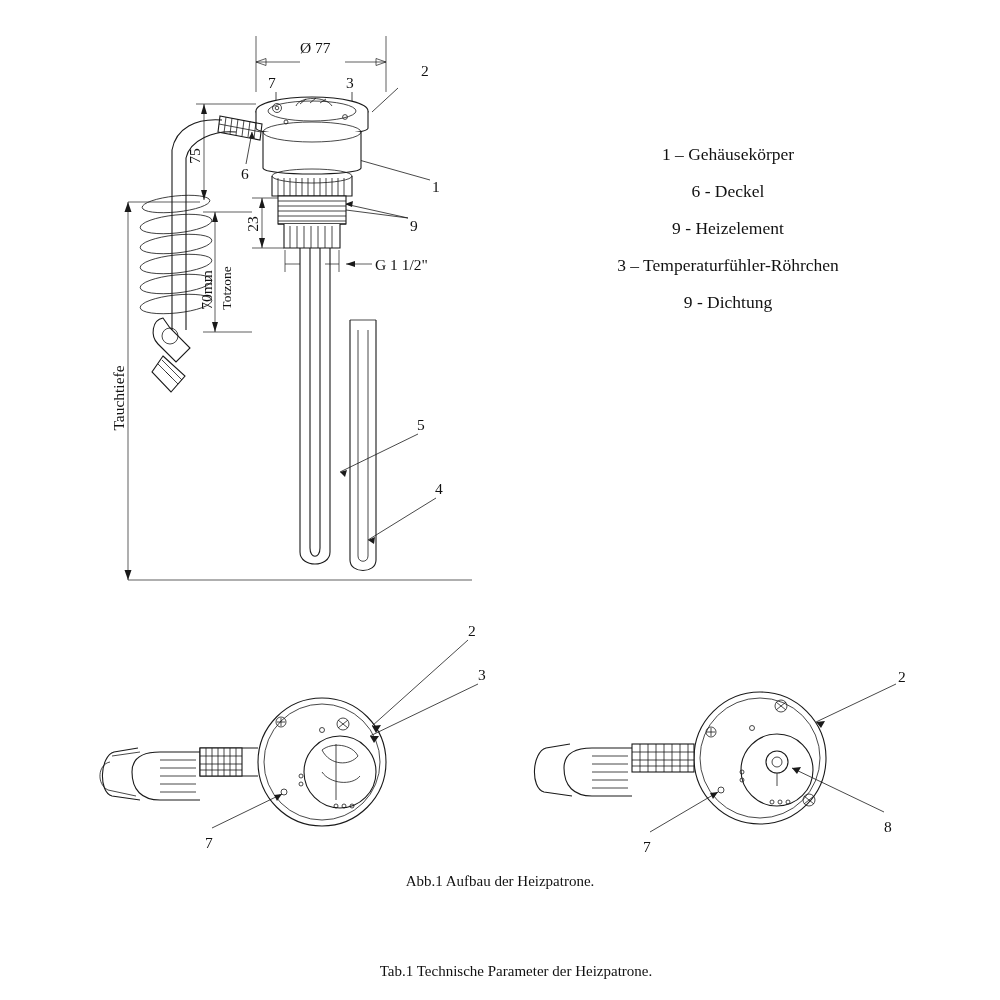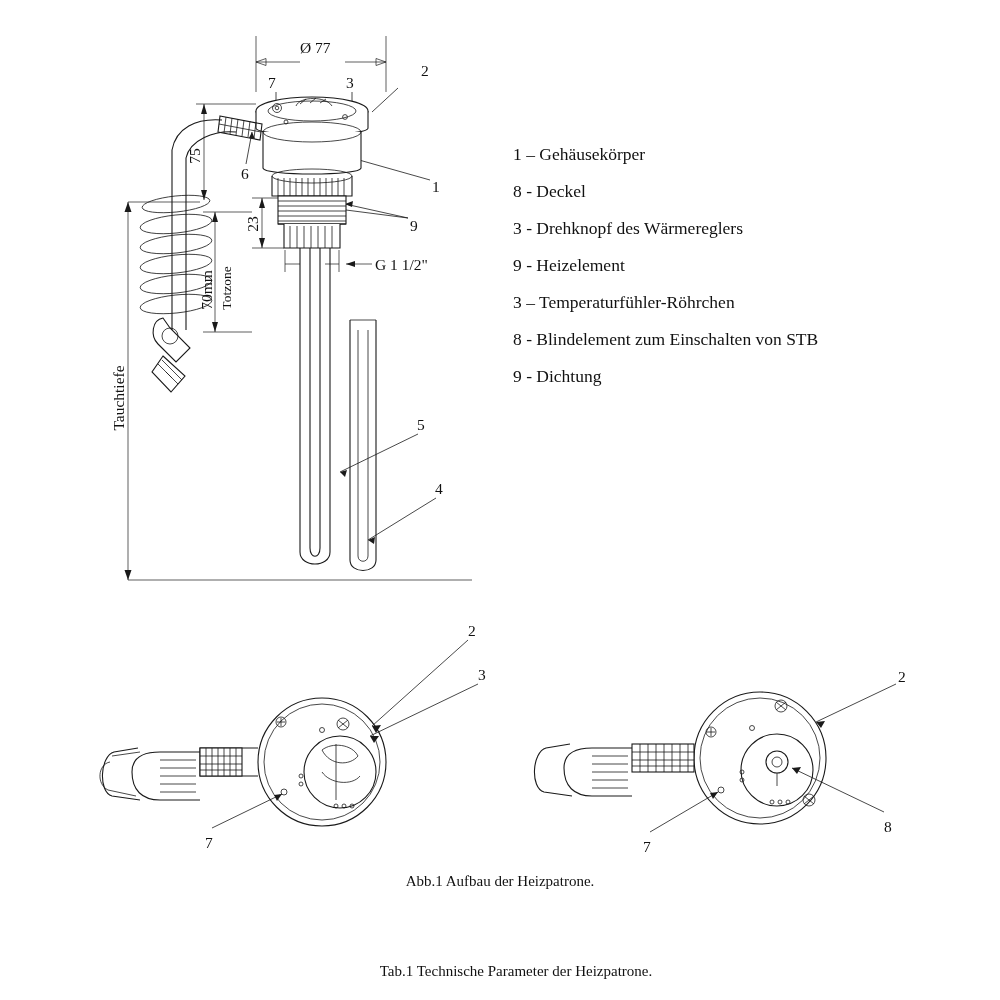--- a/index.html
+++ b/index.html
@@ -33,20 +33,21 @@
     left: 513px;
     top: 146px;
     width: 430px;
   }
   .legend-item {
     font-size: 17.5px;
     line-height: 1.0;
     margin-bottom: 19.5px;
     white-space: nowrap;
     color: #111;
+    text-align: center;
   }
   .caption {
     position: absolute;
     text-align: center;
     font-size: 15px;
     color: #111;
   }
   #caption-fig {
     left: 0;
     top: 873px;
@@ -381,24 +382,22 @@
       <path d="M718,792 L710,793 L713,799 Z" fill="#1a1a1a"></path>
     </g>
     <text class="lbl" x="898" y="682">2</text>
     <text class="lbl" x="884" y="832">8</text>
     <text class="lbl" x="643" y="852">7</text>
 
   </svg>
 
   <div class="legend">
     <div class="legend-item">1 – Gehäusekörper</div>
-    <div class="legend-item">8 - Deckel</div>
-    <div class="legend-item">3 - Drehknopf des Wärmereglers</div>
+    <div class="legend-item">6 - Deckel</div>
     <div class="legend-item">9 - Heizelement</div>
     <div class="legend-item">3 – Temperaturfühler-Röhrchen</div>
-    <div class="legend-item">8 - Blindelement zum Einschalten von STB</div>
     <div class="legend-item">9 - Dichtung</div>
   </div>
 
   <div class="caption" id="caption-fig">Abb.1 Aufbau der Heizpatrone.</div>
   <div class="caption" id="caption-tab">Tab.1 Technische Parameter der Heizpatrone.</div>
 
 </div>
 
 </body></html>

